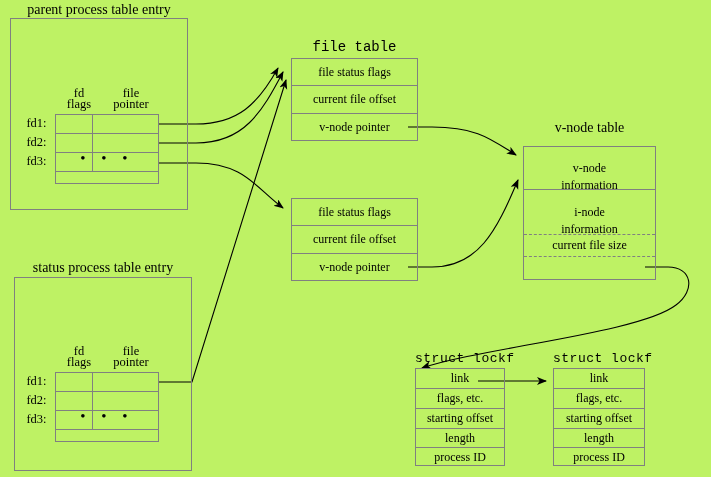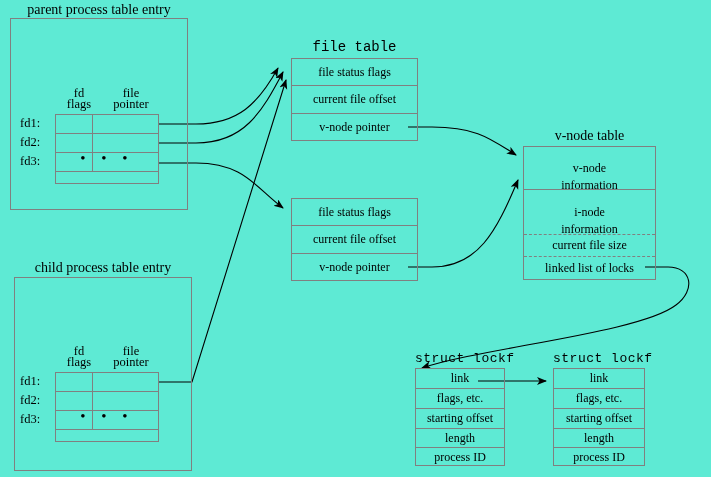--- a/index.html
+++ b/index.html
@@ -5,21 +5,21 @@
 <style>
   html, body {
     margin: 0;
     padding: 0;
     background: #ffffff;
   }
   #canvas {
     position: relative;
     width: 711px;
     height: 477px;
-    background: #5eead4;
+    background: #bef264;
     font-family: "Liberation Serif", "DejaVu Serif", serif;
     color: #000000;
     overflow: hidden;
   }
   svg.layer {
     position: absolute;
     left: 0;
     top: 0;
     width: 711px;
     height: 477px;
@@ -66,21 +66,21 @@
   }
   .fd-divider {
     position: absolute;
     border-left: 1px solid #808080;
   }
   .fd-label {
     position: absolute;
     font-size: 12.5px;
     line-height: 13px;
     white-space: nowrap;
-    text-align: left;
+    text-align: center;
     color: #000;
   }
   .fd-head {
     position: absolute;
     font-size: 12.5px;
     line-height: 12.5px;
     white-space: nowrap;
     text-align: center;
     color: #000;
   }
@@ -166,21 +166,21 @@
     <div class="fd-row" style="top:0; height:19px;"></div>
     <div class="fd-row" style="top:19px; height:19px;"></div>
     <div class="fd-row" style="top:38px; height:19px;"></div>
     <div class="fd-divider" style="left:36px; top:0; height:57px;"></div>
     <div class="dots" style="left:0; right:0; top:36px;">•  •  •</div>
   </div>
   <div class="fd-label" style="left:20px; top:117px; width:33px;">fd1:</div>
   <div class="fd-label" style="left:20px; top:136px; width:33px;">fd2:</div>
   <div class="fd-label" style="left:20px; top:155px; width:33px;">fd3:</div>
 
-  <div class="caption" style="left:14px; top:260px; width:178px;">child process table entry</div>
+  <div class="caption" style="left:14px; top:260px; width:178px;">status process table entry</div>
   <div class="proc-box" style="left:14px; top:277px; width:178px; height:194px;"></div>
 
   <div class="fd-head" style="left:55px; top:345px; width:48px;">fd</div>
   <div class="fd-head" style="left:55px; top:356px; width:48px;">flags</div>
   <div class="fd-head" style="left:103px; top:345px; width:56px;">file</div>
   <div class="fd-head" style="left:103px; top:356px; width:56px;">pointer</div>
 
   <div class="fd-table" style="left:55px; top:372px; width:104px; height:70px;">
     <div class="fd-row" style="top:0; height:19px;"></div>
     <div class="fd-row" style="top:19px; height:19px;"></div>
@@ -198,36 +198,35 @@
     <div class="struct-row" style="height:28px;">current file offset</div>
     <div class="struct-row" style="height:26px;">v-node pointer</div>
   </div>
 
   <div class="struct-box" style="left:291px; top:198px; width:127px; height:83px;">
     <div class="struct-row" style="height:27px;">file status flags</div>
     <div class="struct-row" style="height:28px;">current file offset</div>
     <div class="struct-row" style="height:26px;">v-node pointer</div>
   </div>
 
-  <div class="caption" style="left:523px; top:128px; width:133px;">v-node table</div>
+  <div class="caption" style="left:523px; top:120px; width:133px;">v-node table</div>
   <div class="struct-box" style="left:523px; top:146px; width:133px; height:134px;">
     <div class="struct-row solid-bottom" style="height:43px;">
       <span class="row-two-line">
         <span>v-node</span><br>
         <span>information</span>
       </span>
     </div>
     <div class="struct-row no-bottom" style="height:44px;">
       <span class="row-two-line">
         <span>i-node</span><br>
         <span>information</span>
       </span>
     </div>
     <div class="struct-row dashed-top dashed-bottom" style="height:23px;">current file size</div>
-    <div class="struct-row no-bottom" style="height:23px;">linked list of locks</div>
   </div>
 
   <div class="mono-caption" style="left:415px; top:352px; width:90px;">struct lockf</div>
   <div class="struct-box" style="left:415px; top:368px; width:90px; height:98px;">
     <div class="struct-row" style="height:20px;">link</div>
     <div class="struct-row" style="height:20px;">flags, etc.</div>
     <div class="struct-row" style="height:20px;">starting offset</div>
     <div class="struct-row" style="height:19px;">length</div>
     <div class="struct-row" style="height:19px;">process ID</div>
   </div>

